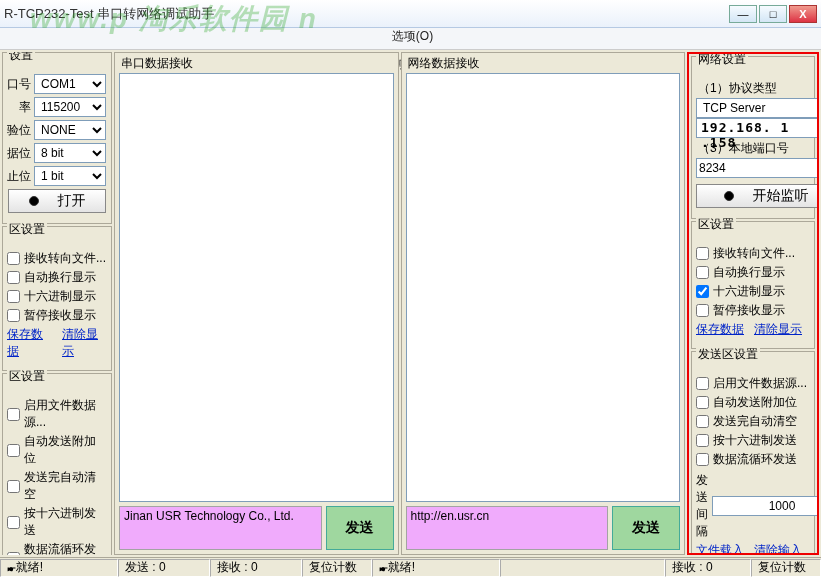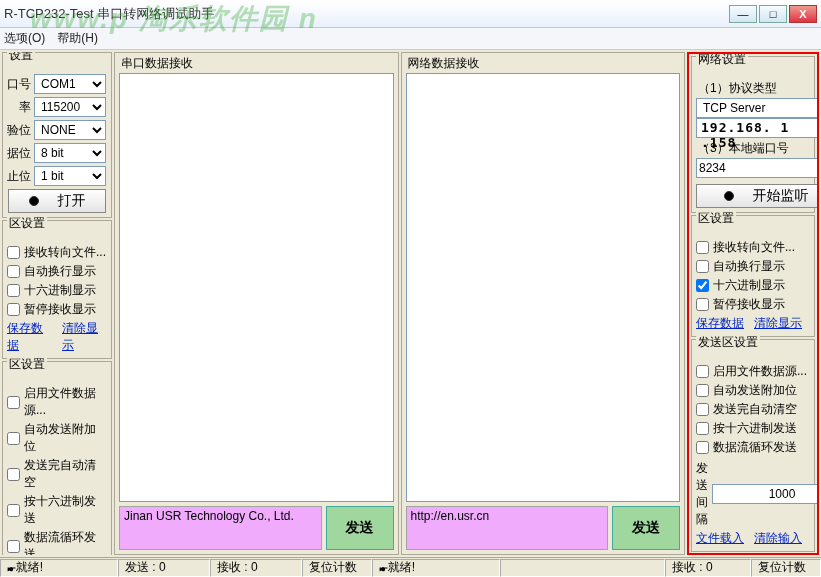--- a/index.html
+++ b/index.html
@@ -4,32 +4,32 @@
 <style>
 * { box-sizing: border-box; margin: 0; padding: 0; font-family: "Microsoft YaHei", SimSun, sans-serif; font-size: 12px; }
 body { background: #f0f0f0; width: 821px; height: 577px; overflow: hidden; position: relative; }
 
 .titlebar { height: 28px; background: linear-gradient(#fff,#eaf1fb); border-bottom: 1px solid #b5c9e3; display: flex; align-items: center; padding: 0 4px; position: relative; }
 .titlebar .title { flex: 1; color: #333; font-size: 13px; white-space: nowrap; overflow: hidden; }
 .titlebar .winbtns { display: flex; gap: 2px; margin-left: auto; }
 .wbtn { width: 28px; height: 18px; border: 1px solid #7a9; background: linear-gradient(#f6fbff,#d3e6f5); display:flex; align-items:center; justify-content:center; font-size:11px; }
 .wbtn.close { background: linear-gradient(#f09a8e,#d34); color:#fff; border-color:#a33; font-weight:bold; }
 
-.menubar { height: 22px; background: #f4f6f9; border-bottom: 1px solid #ccc; display:flex; align-items:center; padding-left:4px; gap:12px; }
+.menubar { height: 22px; background: #f4f6f9; border-bottom: 1px solid #ccc; display:flex; align-items:center; padding-left:4px; gap:12px;flex-direction:column; }
 .menubar span { color:#222; }
 
 .watermark { position:absolute; top:0; left:30px; font-size:28px; font-weight:bold; color:rgba(41,166,33,0.32); letter-spacing:2px; pointer-events:none; z-index:50; font-style:italic; }
 
 .content { display:flex; height: calc(577px - 28px - 22px - 20px); background:#ece9d8; padding:2px; gap:2px; }
 .statusbar { height:20px; background:#ece9d8; border-top:1px solid #aca899; display:flex; align-items:center; }
 .statuscell { border:1px inset #fff; height:18px; display:flex; align-items:center; padding:0 6px; }
 
 
 .leftcol { width:110px; display:flex; flex-direction:column; gap:2px; overflow:hidden; }
-.group { border:1px solid #aca899; background:#ece9d8; padding:4px 4px 4px 4px; }
+.group { border:1px solid #aca899; background:#ece9d8; padding:4px 4px 10px 4px; }
 .group .gtitle { position:relative; top:-10px; background:#ece9d8; display:inline-block; padding:0 2px; color:#000; }
 .row { display:flex; align-items:center; gap:3px; margin-bottom:3px; }
 .lbl { width:24px; text-align:right; white-space:nowrap; }
 select, input[type=text] { border:1px solid #7f9db9; background:#fff; height:20px; font-size:12px; padding:0 2px; }
 select { width:72px; }
 .bigbtn { width:98px; height:24px; border:1px solid #888; background:linear-gradient(#fff,#e4e4e4); margin:2px auto 0; display:flex; align-items:center; justify-content:center; gap:19px; }
 .bigbtn .dot { width:10px; height:10px; border:1px solid #333; border-radius:50%; background:#000; }
 .chk { display:flex; align-items:center; gap:4px; margin:2px 0; }
 .chk input { width:13px; height:13px; }
 .linkpair { display:flex; gap:10px; margin-top:2px; }

